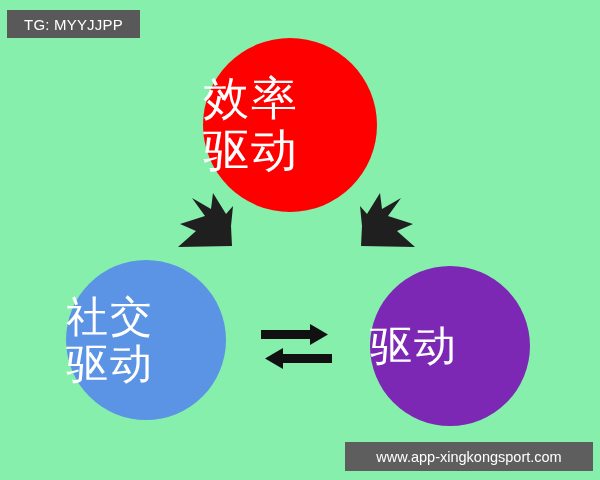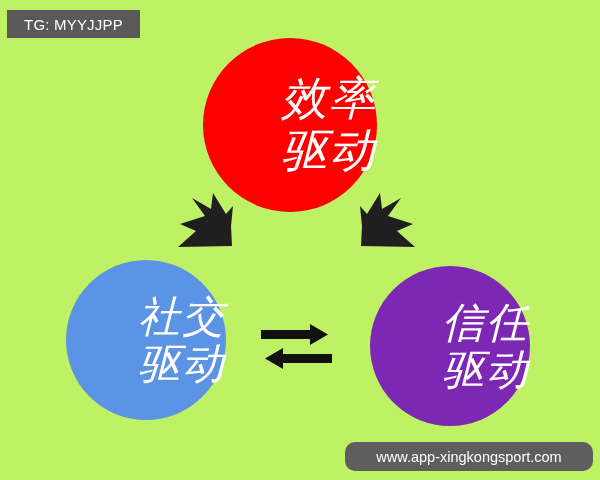--- a/index.html
+++ b/index.html
@@ -7,21 +7,21 @@
     padding: 0;
     background: #ffffff;
   }
   body {
     font-family: "Liberation Sans", "DejaVu Sans", sans-serif;
   }
   #canvas {
     position: relative;
     width: 600px;
     height: 480px;
-    background: #bef264;
+    background: #86efac;
     overflow: hidden;
   }
 
   
   .tg-badge {
     position: absolute;
     left: 7px;
     top: 10px;
     width: 133px;
     height: 28px;
@@ -41,38 +41,36 @@
   .watermark {
     position: absolute;
     left: 345px;
     top: 442px;
     width: 248px;
     height: 29px;
     background: #5e5e5e;
     display: flex;
     align-items: center;
     justify-content: center;
-    border-radius: 10px;
   }
   .watermark span {
     color: #ffffff;
     font-size: 14.5px;
     white-space: nowrap;
   }
 
   
   .node {
     position: absolute;
     border-radius: 50%;
     display: flex;
     flex-direction: column;
-    align-items: flex-end;
+    align-items: flex-start;
     justify-content: center;
     box-sizing: border-box;
-    font-style: italic;
   }
   .node .line {
     color: #ffffff;
     font-family: "DejaVu Sans", "Liberation Sans", sans-serif;
     font-weight: 400;
     line-height: 1.12;
     letter-spacing: 2px;
     white-space: nowrap;
     text-align: center;
   }
@@ -144,21 +142,20 @@
     <div class="line">效率</div>
     <div class="line">驱动</div>
   </div>
 
   <div class="node" id="node-social" style="background:#5b93e5;">
     <div class="line">社交</div>
     <div class="line">驱动</div>
   </div>
 
   <div class="node" id="node-trust" style="background:#7d27b5;">
-    <div class="line">信任</div>
     <div class="line">驱动</div>
   </div>
 
   <div class="watermark">
     <span>www.app-xingkongsport.com</span>
   </div>
 
 </div>
 
 </body></html>

